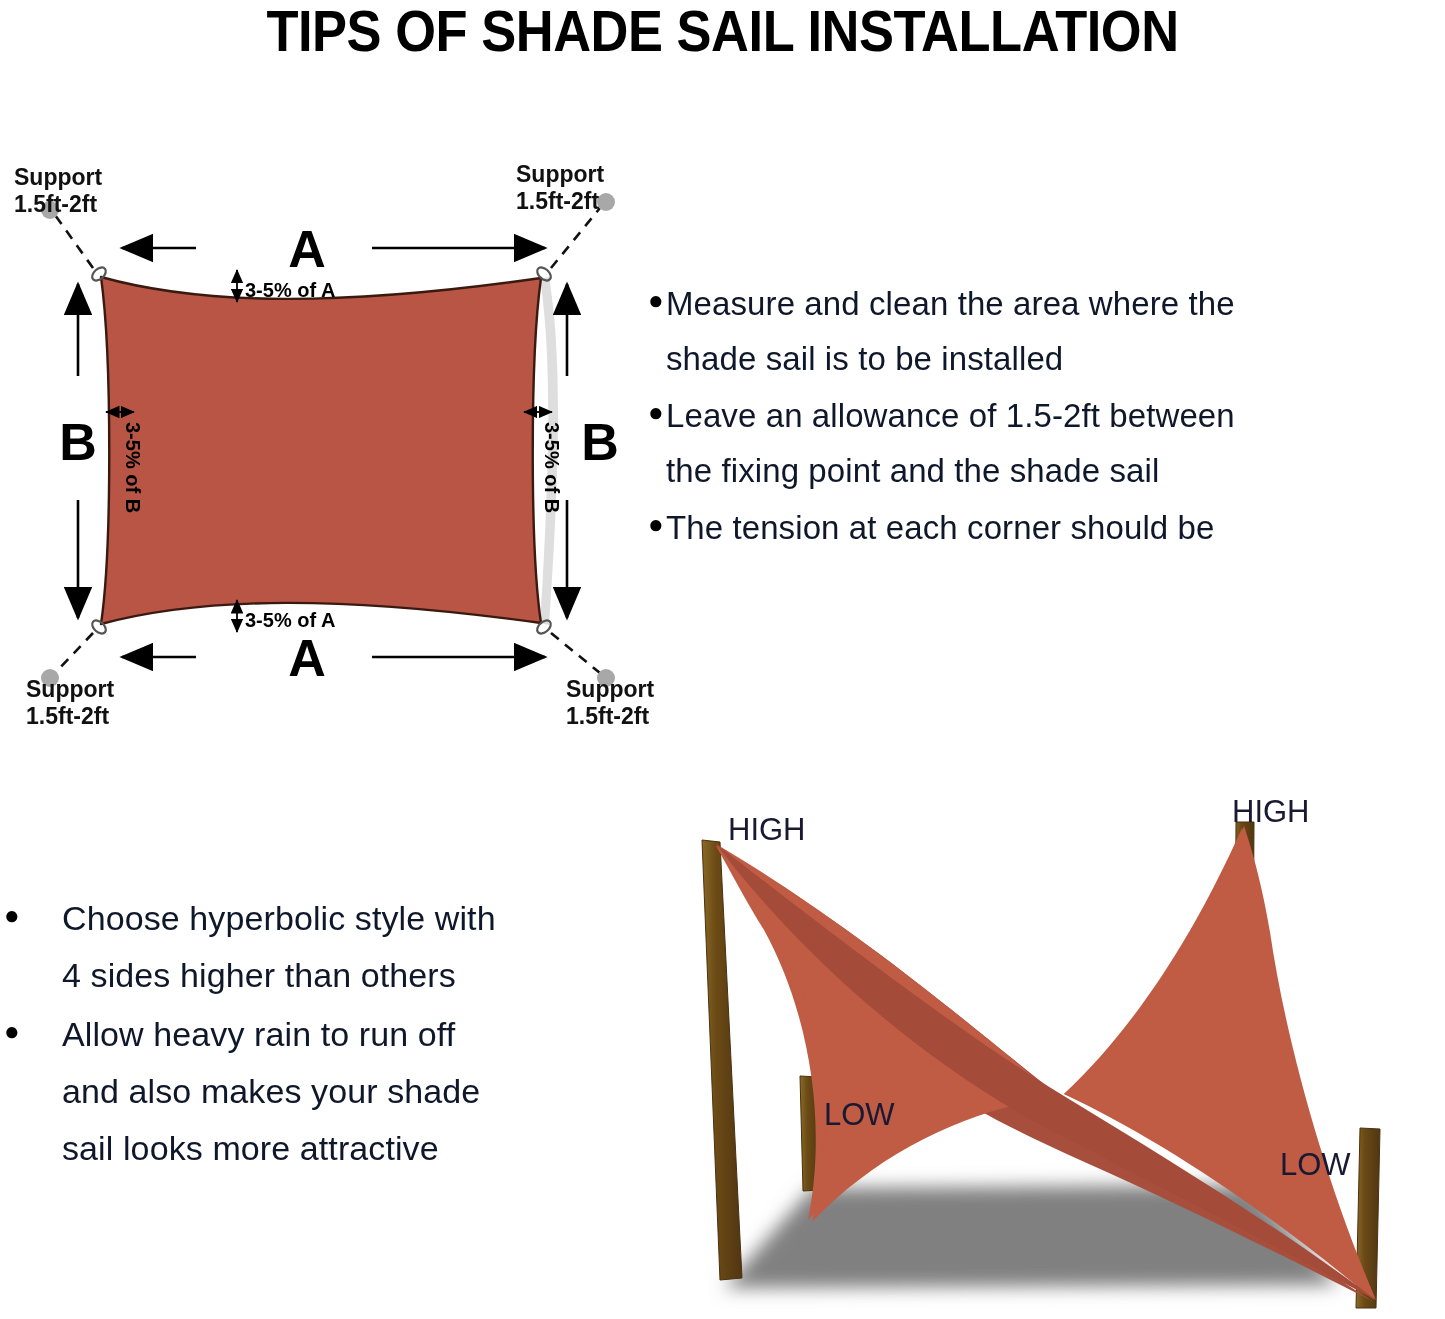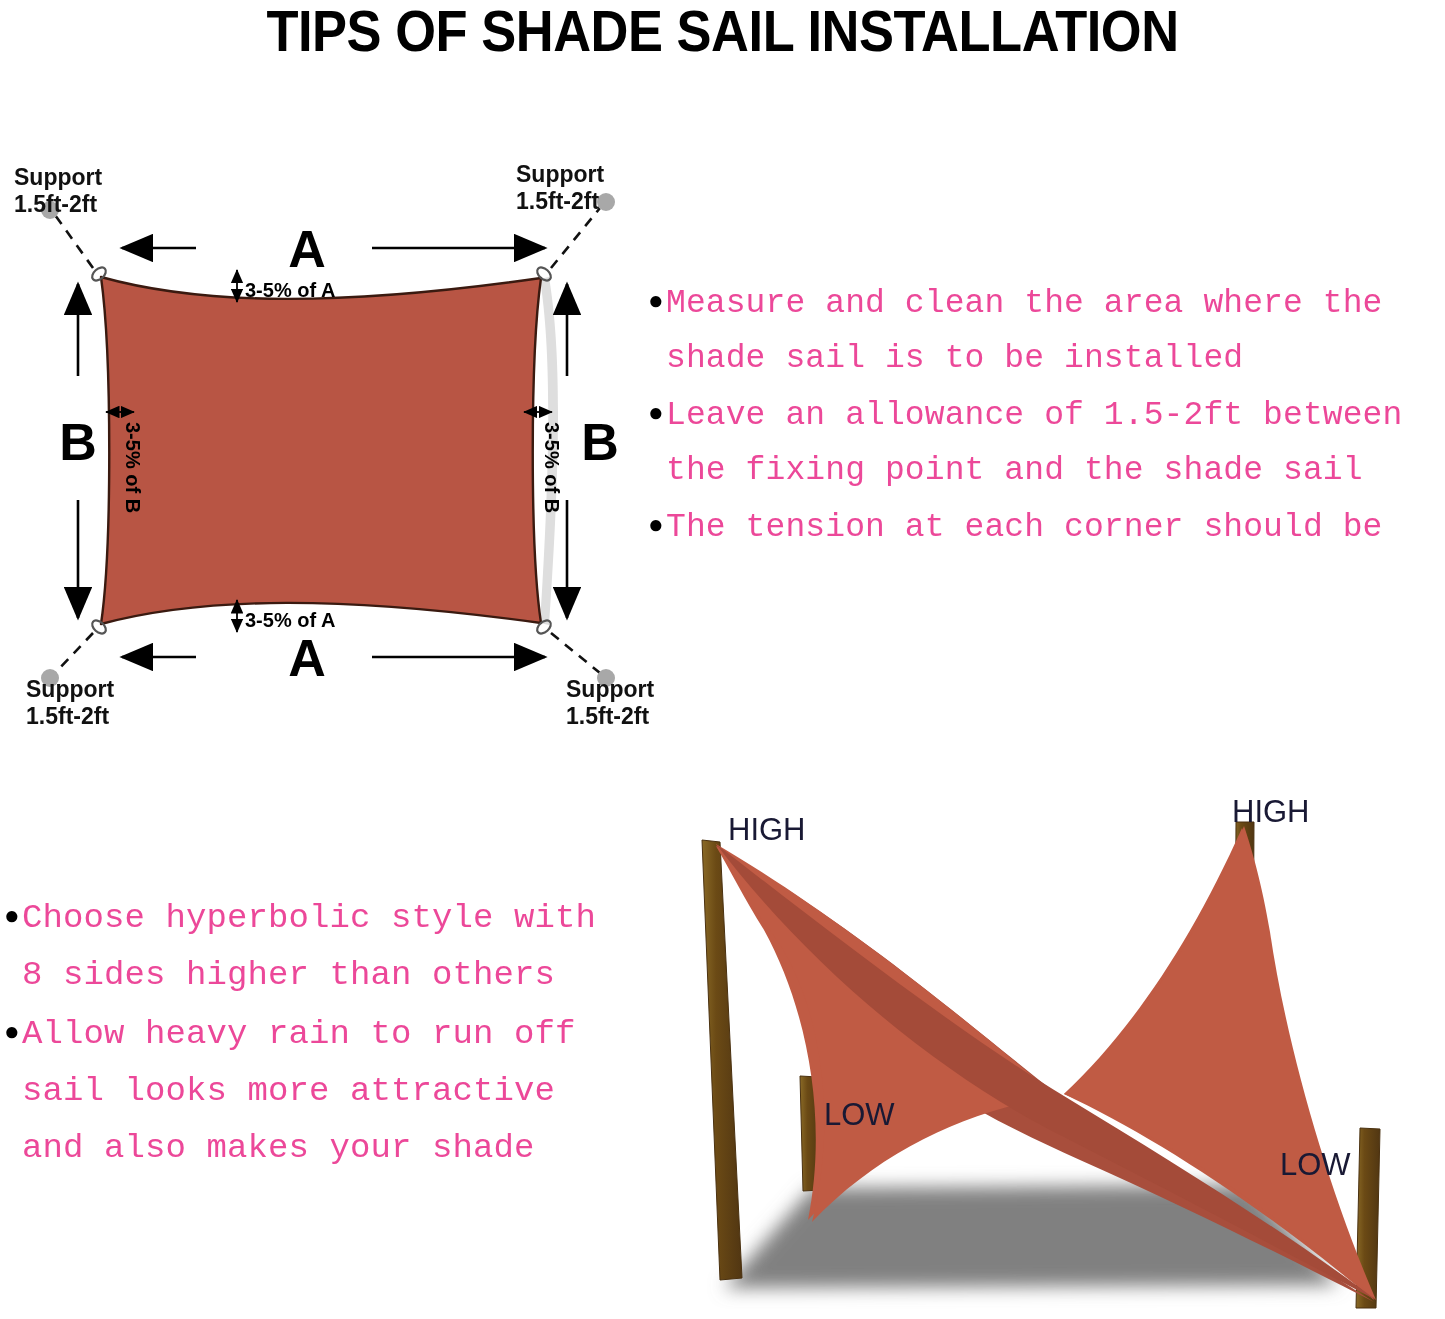--- a/index.html
+++ b/index.html
@@ -64,29 +64,30 @@
   }
   .bullet-dot {
     flex: 0 0 auto;
     width: 18px;
     font-size: 26px;
     line-height: 48px;
     color: #000;
   }
   .bullets-left .bullet-dot { line-height: 50px; }
   .bullet-text {
-    font-family: Liberation Mono, monospace;
+    font-family: Liberation Sans, sans-serif;
     font-size: 33px;
     line-height: 55px;
-    color: #ec4899;
+    color: #0f172a;
     letter-spacing: 0.1px;
   }
   .bullets-left .bullet-text {
     font-size: 34px;
     line-height: 57px;
+    margin-left: 40px;
   }
 
   
   .hypar {
     position: absolute;
     left: 632px;
     top: 780px;
     width: 797px;
     height: 539px;
   }
@@ -233,29 +234,29 @@
       <div class="bullet-text">The tension at each corner should be</div>
     </div>
   </div>
 </div>
 
 <div class="bullets-left">
   <div class="bullet-row">
     <span class="bullet-dot">●</span>
     <div>
       <div class="bullet-text">Choose hyperbolic style with</div>
-      <div class="bullet-text">8 sides higher than others</div>
+      <div class="bullet-text">4 sides higher than others</div>
     </div>
   </div>
   <div class="bullet-row">
     <span class="bullet-dot">●</span>
     <div>
       <div class="bullet-text">Allow heavy rain to run off</div>
+      <div class="bullet-text">and also makes your shade</div>
       <div class="bullet-text">sail looks more attractive</div>
-      <div class="bullet-text">and also makes your shade</div>
     </div>
   </div>
 </div>
 
 <div class="hypar">
 <svg width="797" height="539" viewBox="0 0 797 539" xmlns="http://www.w3.org/2000/svg">
   <defs>
     <filter id="shadowBlur" x="-30%" y="-50%" width="160%" height="220%">
       <feGaussianBlur stdDeviation="9"></feGaussianBlur>
     </filter>

